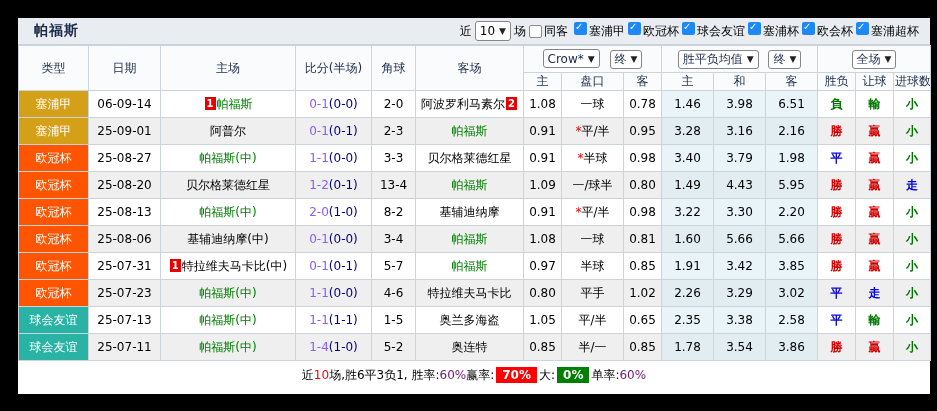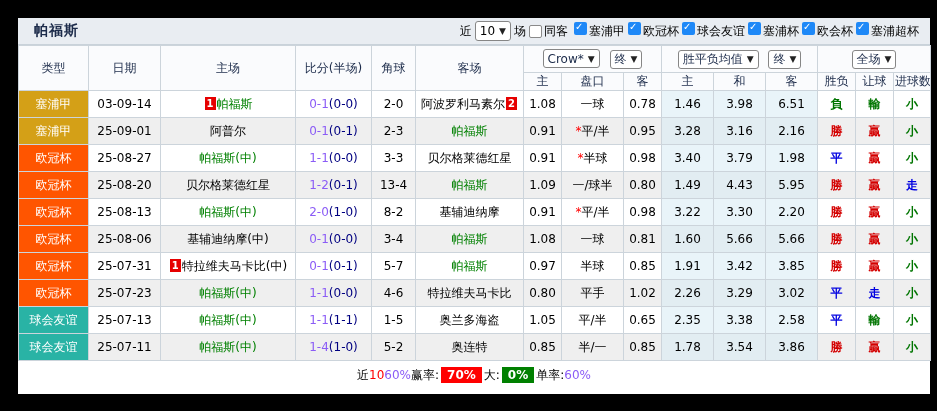--- a/index.html
+++ b/index.html
@@ -53,21 +53,21 @@
   .ft { color:#8b5cf6; }
   .ht { color:#000080; }
   .star { color:#ff0000; }
   .resB { font-weight:bold; }
   
   .summary {
     height:28px; display:flex; align-items:center; justify-content:center;
     font-size:12px; color:#000; background:#fff;
   }
   .summary .pill { color:#fff; padding:1px 6px; font-weight:bold; margin:0 2px; }
-  .summary .blue { color:#8b5cf6; }
+  .summary .blue { color:#701a75; }
   .summary .red  { color:#ff0000; }
 </style>
 </head>
 <body>
 
 <div class="content">
 
   <div class="topbar">
     <span class="title">帕福斯</span>
     <span class="controls">
@@ -144,21 +144,21 @@
         <th>和</th>
         <th>客</th>
         <th>胜负</th>
         <th>让球</th>
         <th>进球数</th>
       </tr>
     </thead>
     <tbody id="rows-body">
         <tr>
           <td class="league" style="background: rgb(212, 160, 23);">塞浦甲</td>
-          <td>03-09-14</td>
+          <td>06-09-14</td>
           <td><span class="badge-num">1</span><span class="team-green">帕福斯</span></td>
           <td><span class="ft">0-1</span><span class="ht">(0-0)</span></td>
           <td>2-0</td>
           <td><span>阿波罗利马素尔</span><span class="badge-num">2</span></td>
           <td>1.08</td>
           <td>一球</td>
           <td>0.78</td>
           <td class="avg">1.46</td>
           <td class="avg">3.98</td>
           <td class="avg">6.51</td>
@@ -318,20 +318,21 @@
           <td class="resB" style="color: rgb(212, 0, 0);">勝</td>
           <td class="resB" style="color: rgb(212, 0, 0);">贏</td>
           <td class="resB" style="color: rgb(0, 117, 0);">小</td>
         </tr>
       </tbody>
   </table>
 
   <div class="summary" id="summary-bar">
       <span>近</span>
       <span class="red">10</span>
+      <span>场,胜6平3负1, 胜率:</span>
       <span class="blue">60%</span>
       <span> 赢率:</span>
       <span class="pill" style="background: rgb(255, 0, 0);">70%</span>
       <span> 大:</span>
       <span class="pill" style="background: rgb(0, 128, 0);">0%</span>
       <span> 单率:</span>
       <span class="blue">60%</span>
     </div>
 
 </div>

